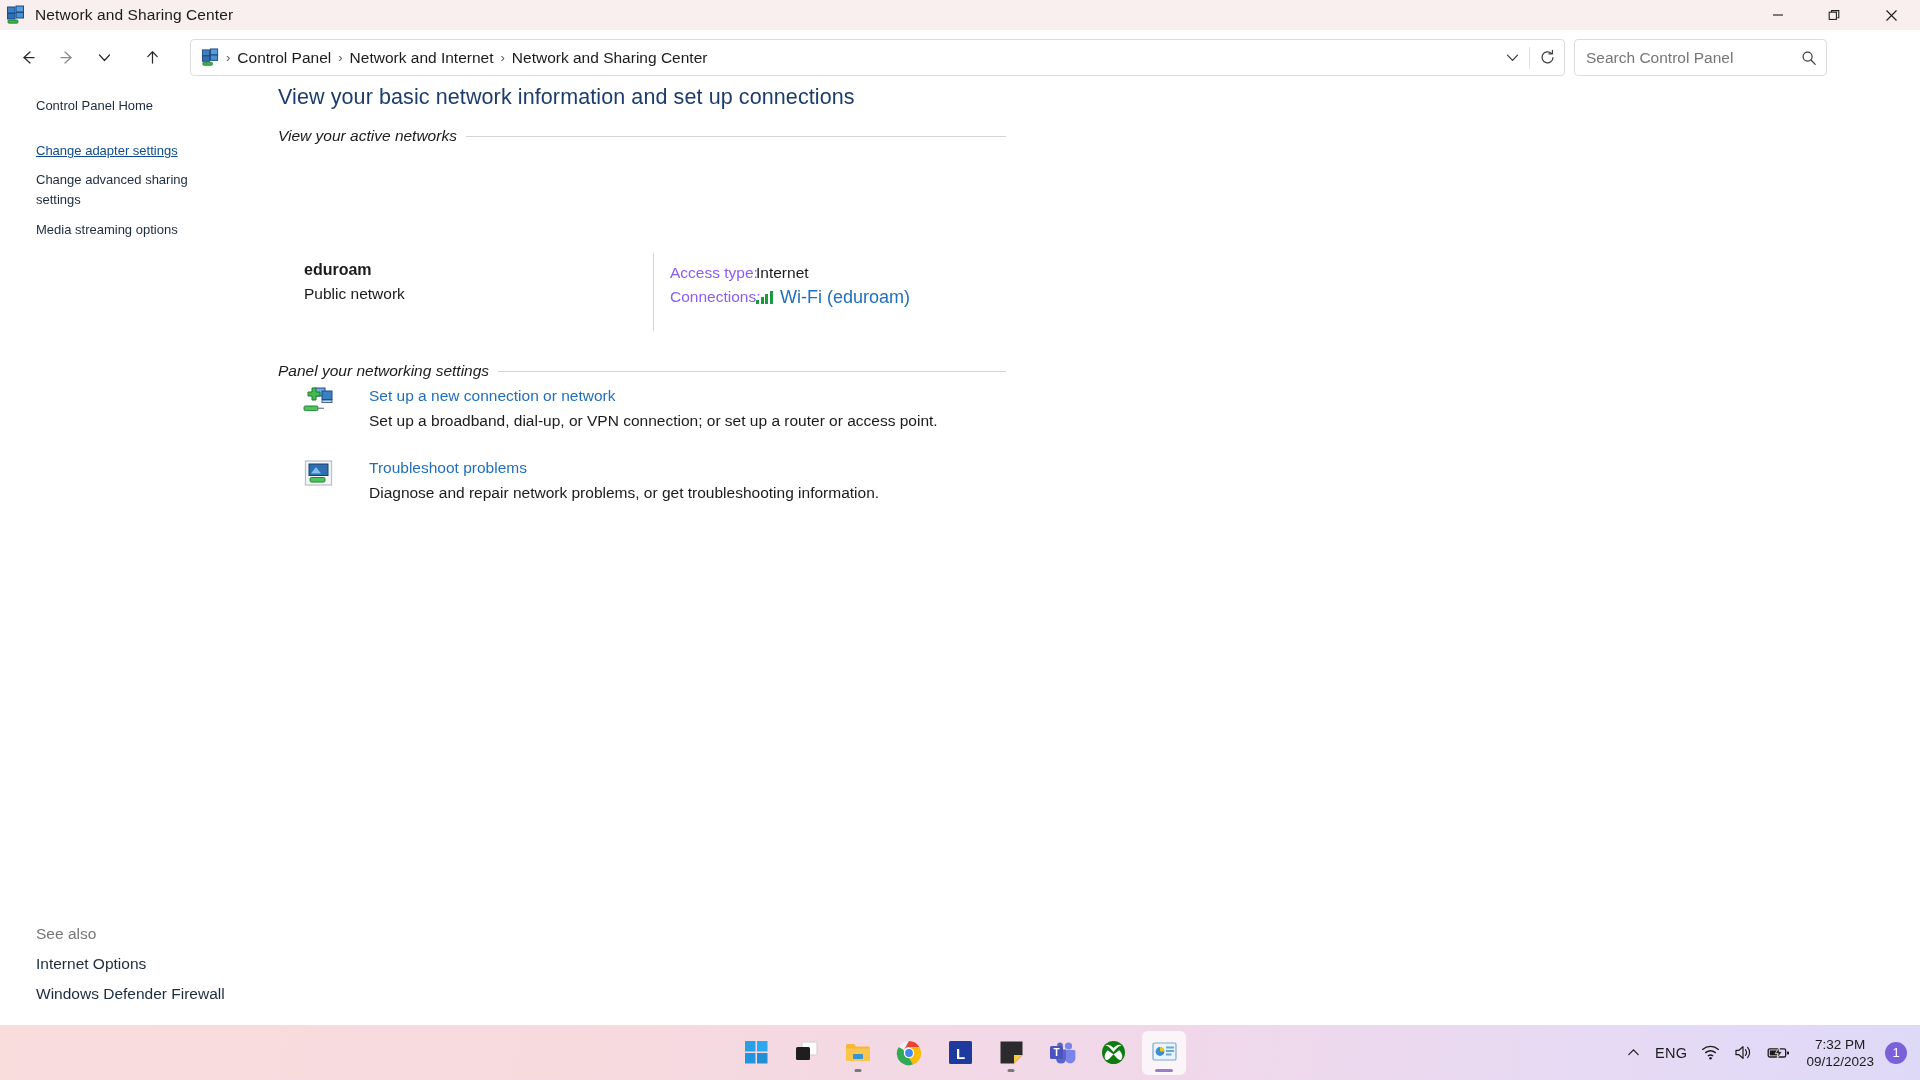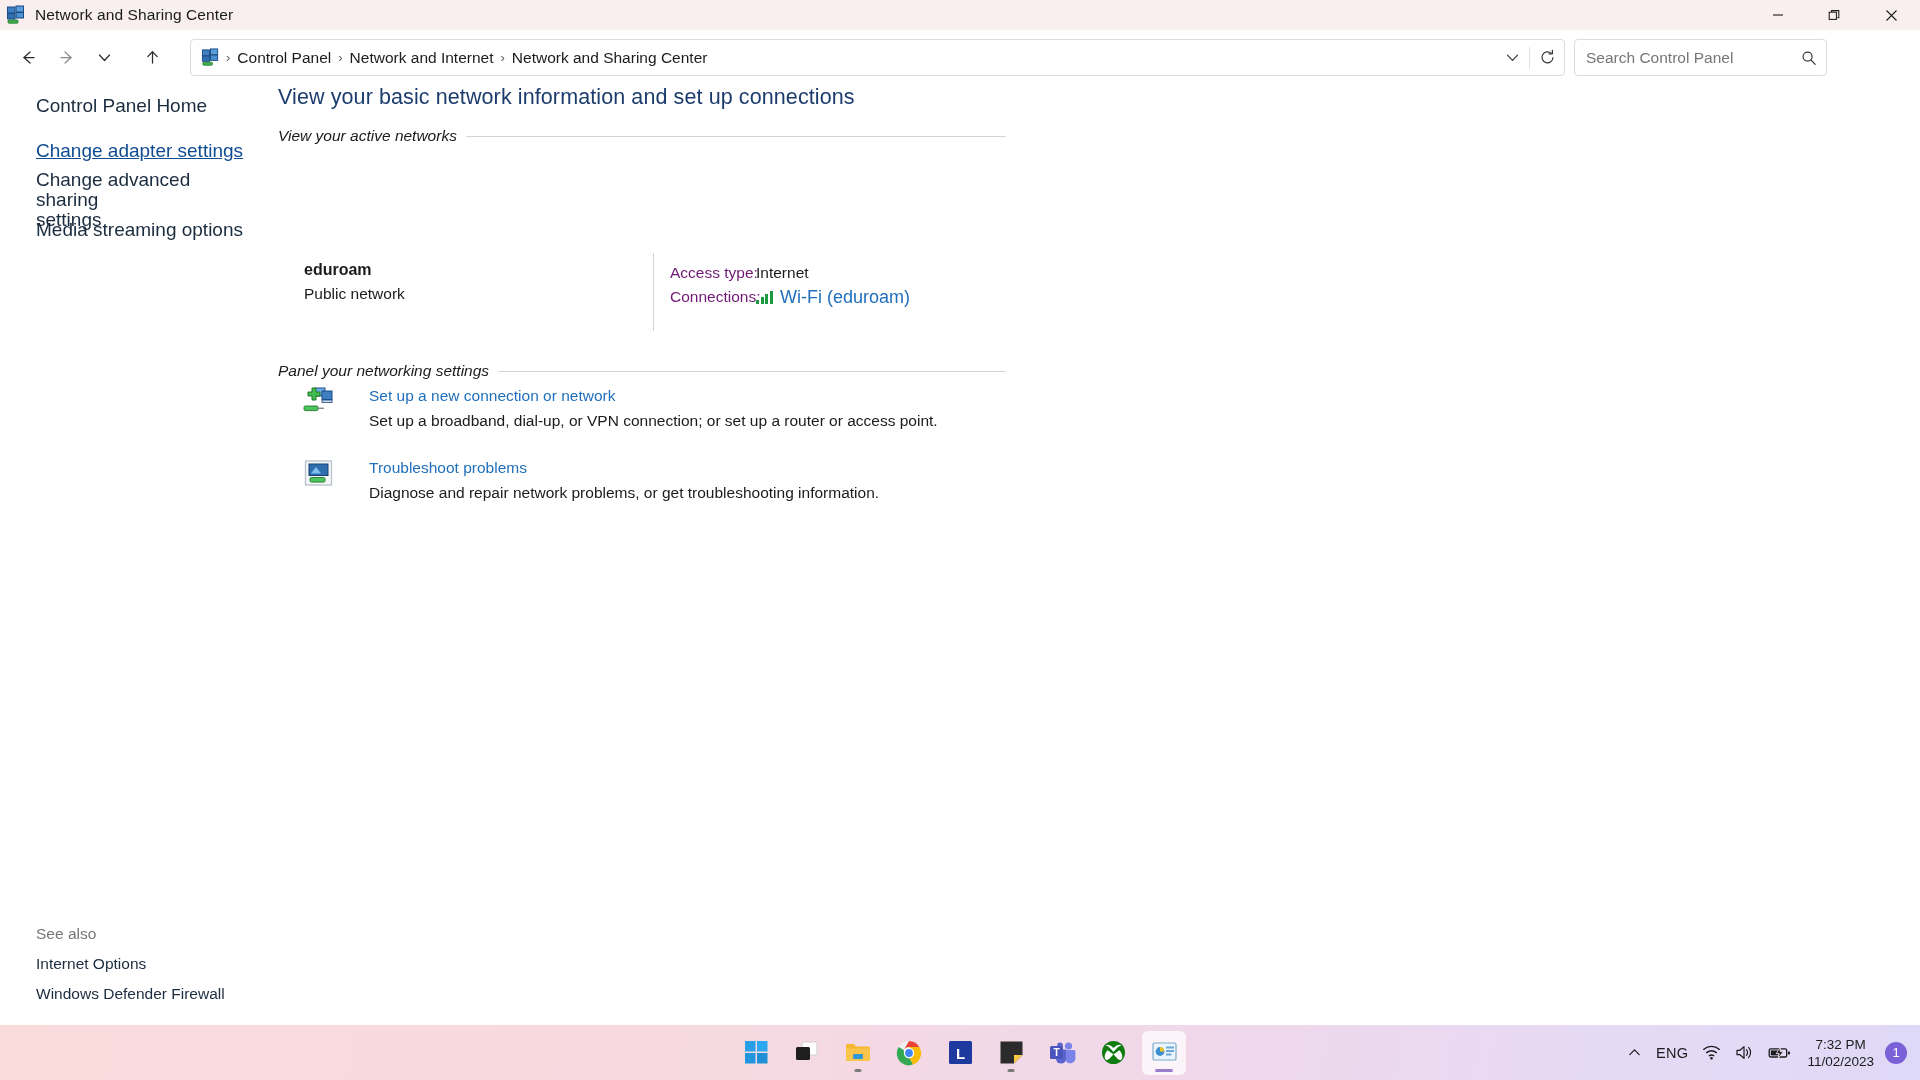--- a/index.html
+++ b/index.html
@@ -103,21 +103,21 @@
     background: #ffffff;
   }
 
   
   .sidebar {
     position: absolute; top: 0; left: 0;
     width: 278px; height: 940px;
   }
   .side-link {
     position: absolute;
-    font-size: 19px; line-height: 20px;
+    font-size: 13px; line-height: 20px;
     color: #21374e;
     white-space: pre-line;
   }
   .side-link.plain { color: #1b2c3f; }
   .side-link.hovered {
     color: #0f4c91; text-decoration: underline;
   }
 
   .seealso-head {
     position: absolute; left: 36px; top: 840px;
@@ -162,21 +162,21 @@
   }
   .net-vrule {
     position: absolute; left: 375px; top: 168px;
     width: 1px; height: 78px; background: #d4d4d4;
   }
   .net-info { position: absolute; left: 392px; top: 176px; }
   .info-row {
     display: flex; align-items: center; height: 24px;
   }
   .info-label {
-    font-size: 15.5px; color: #701a75; width: 86px; white-space: nowrap;
+    font-size: 15.5px; color: #8b5cf6; width: 86px; white-space: nowrap;
   }
   .info-value {
     font-size: 15.5px; color: #1b1b1b; white-space: nowrap;
   }
   .wifi-bars { margin-right: 6px; display:flex; align-items:flex-end; height:13px; }
   .wifi-bars i {
     display:block; width:3px; margin-right:1.5px;
     background:#1a9b3f;
   }
   .conn-link {
@@ -549,19 +549,19 @@
       <div class="tray-item">
         <svg width="23" height="17" viewBox="0 0 23 17">
           <rect x="1.2" y="4.8" width="17.5" height="8.2" rx="1.6" fill="none" stroke="#1b1b1b" stroke-width="1.3"></rect>
           <rect x="20" y="7.4" width="2" height="3.2" rx=".8" fill="#1b1b1b"></rect>
           <rect x="2.8" y="6.4" width="7.5" height="5" fill="#1b1b1b"></rect>
           <path d="M12.5 3 L8.2 9.6 H11.2 L10 14.6 L15.4 7.6 H12.2 Z" fill="#1b1b1b" stroke="#f3dbe8" stroke-width=".9"></path>
         </svg>
       </div>
       <div class="tray-clock">
         <div>7:32 PM</div>
-        <div>11/02/2023</div>
+        <div>09/12/2023</div>
       </div>
       <div class="tray-badge">1</div>
     </div>
   </div>
 
 </div>
 
 </body></html>

